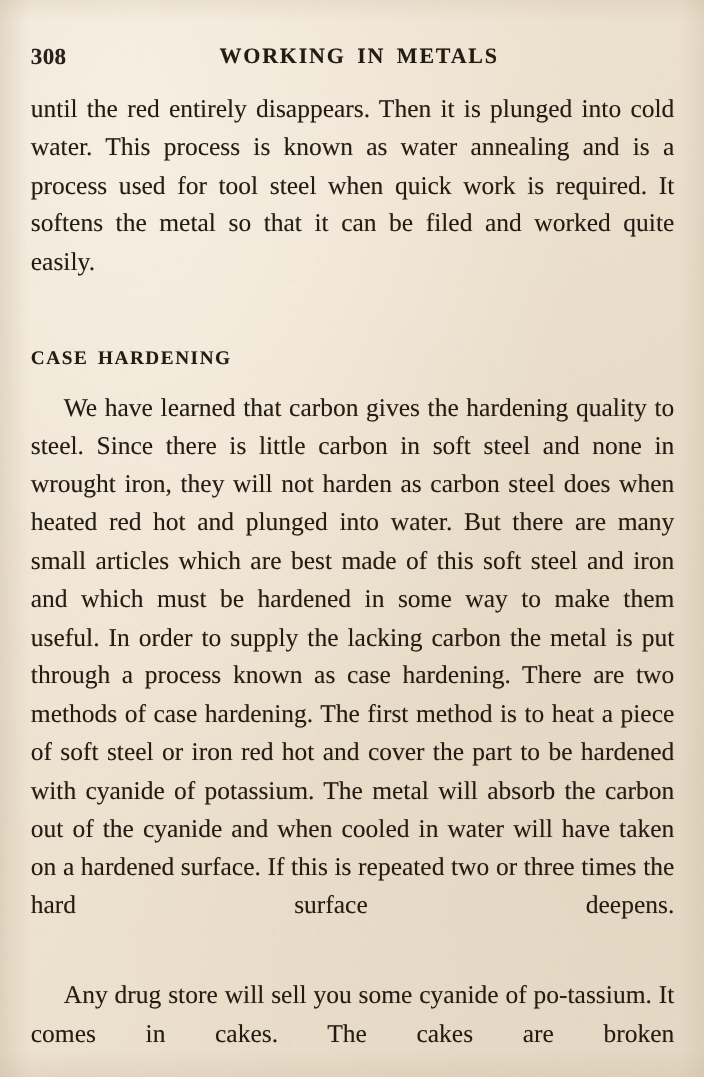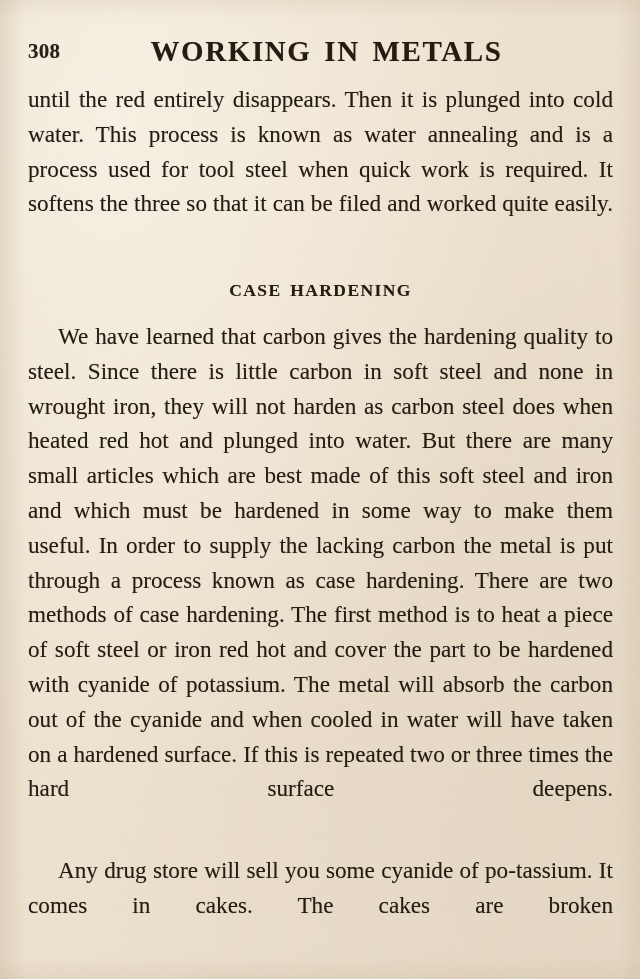--- a/index.html
+++ b/index.html
@@ -79,21 +79,21 @@
     color: #2b2017;
   }
 
   .head-title {
     position: absolute;
     left: 0;
     right: 0;
     top: 0;
     text-align: center;
     font-weight: bold;
-    font-size: 29px;
+    font-size: 20px;
     letter-spacing: 1.6px;
     line-height: 26px;
     color: #241b12;
     word-spacing: 4px;
   }
 
   
   .body {
     position: absolute;
     top: 82px;
@@ -116,21 +116,21 @@
     text-indent: 0;
   }
 
   p.para + p.para {
     margin-top: 12px;
   }
 
   .section-heading {
     margin: 0;
     padding: 24px 0 18px 0;
-    text-align: center;
+    text-align: left;
     font-size: 17.5px;
     font-weight: bold;
     letter-spacing: 1.4px;
     word-spacing: 3px;
     color: #241b12;
     text-transform: uppercase;
   }
 
   
   p.para::after {
@@ -154,21 +154,21 @@
 
   <div class="content">
 
     <div class="running-head">
       <span class="folio">308</span>
       <span class="head-title">WORKING IN METALS</span>
     </div>
 
     <div class="body">
 
-      <p class="para flush">until the red entirely disappears.   Then it is plunged into cold water.   This process is known as water annealing and is a process used for tool steel when quick work is required.   It softens the three so that it can be filed and worked quite easily.</p>
+      <p class="para flush">until the red entirely disappears.   Then it is plunged into cold water.   This process is known as water annealing and is a process used for tool steel when quick work is required.   It softens the metal so that it can be filed and worked quite easily.</p>
 
       <h2 class="section-heading">CASE HARDENING</h2>
 
       <p class="para">We have learned that carbon gives the hardening quality to steel.   Since there is little carbon in soft steel and none in wrought iron, they will not harden as carbon steel does when heated red hot and plunged into water.   But there are many small articles which are best made of this soft steel and iron and which must be hardened in some way to make them useful.   In order to supply the lacking carbon the metal is put through a process known as case hardening.   There are two methods of case hardening.   The first method is to heat a piece of soft steel or iron red hot and cover the part to be hardened with cyanide of potassium.   The metal will absorb the carbon out of the cyanide and when cooled in water will have taken on a hardened surface.   If this is repeated two or three times the hard surface deepens.</p>
 
       <p class="para">Any drug store will sell you some cyanide of po-tassium.   It comes in cakes.   The cakes are broken</p>
 
     </div>
 
   </div>

